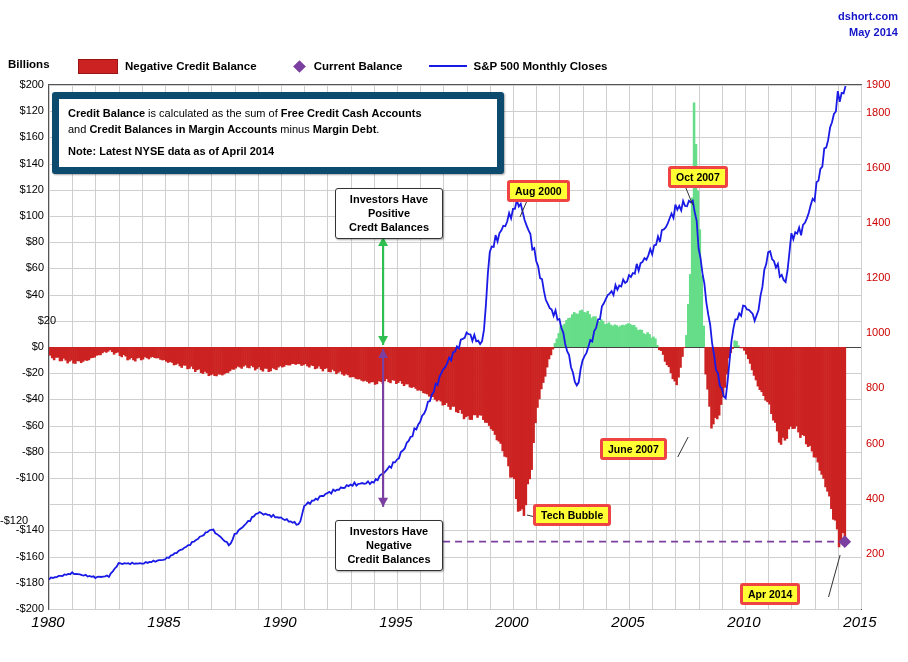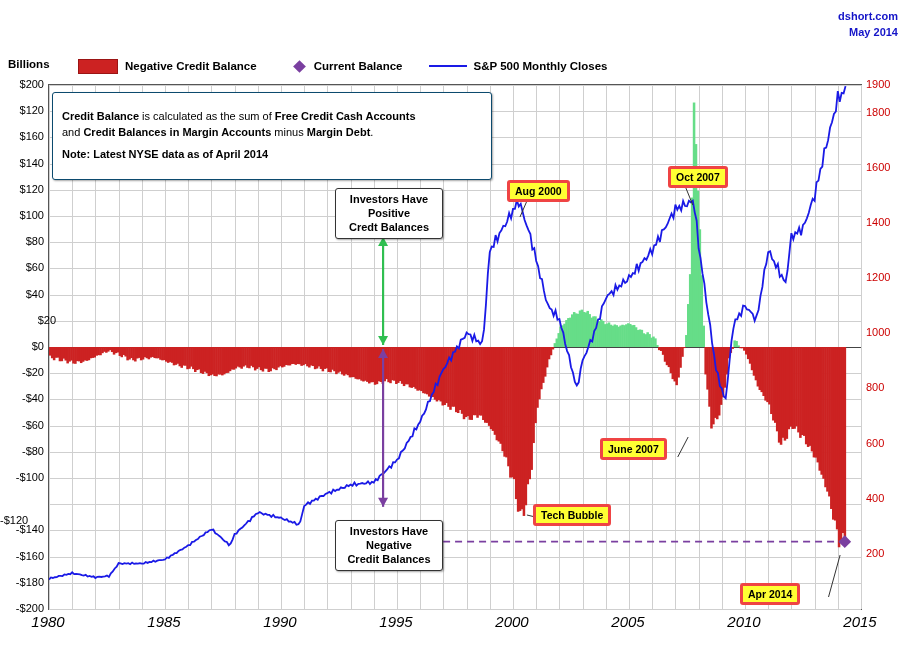--- a/index.html
+++ b/index.html
@@ -22,21 +22,21 @@
   .gridv{position:absolute;top:0;bottom:0;width:1px;background:#cfcfcf;}
   .gridh{position:absolute;left:0;right:0;height:1px;background:#cfcfcf;}
   .zeroline{position:absolute;left:0;right:0;height:1px;background:#444;}
 
   .ylab{position:absolute;right:0;font-size:11px;color:#000;text-align:right;width:44px;transform:translateY(-50%);}
   .ylabR{position:absolute;left:0;font-size:11px;color:#cc0000;text-align:left;width:44px;transform:translateY(-50%);}
   .xlab{position:absolute;top:0;font-size:15px;color:#000;transform:translateX(-50%);font-style:italic;}
 
   .callout{position:absolute;background:#ffff33;border:3px solid #ef4444;border-radius:3px;font-size:10.5px;font-weight:bold;color:#000;padding:2px 5px;white-space:nowrap;}
   .annobox{position:absolute;background:#fff;border:1px solid #333;border-radius:3px;font-size:11px;font-weight:bold;color:#000;padding:4px 7px;text-align:center;line-height:1.25;box-shadow:1px 1px 2px rgba(0,0,0,.35);}
-  .notebox{position:absolute;background:#fff;border:1px solid #0c4a6e;border-radius:3px;padding:16px 9px;box-shadow:1px 1px 2px rgba(0,0,0,.35);}
+  .notebox{position:absolute;background:#fff;border:7px solid #0c4a6e;border-radius:3px;padding:7px 9px;box-shadow:1px 1px 2px rgba(0,0,0,.35);}
   .notebox div{font-size:11px;color:#000;line-height:1.45;}
   .b{font-weight:bold;}
 </style>
 </head>
 <body>
 
 <div id="root">
   <div class="src1">dshort.com</div>
   <div class="src2">May 2014</div>
   <div class="units">Billions</div>

